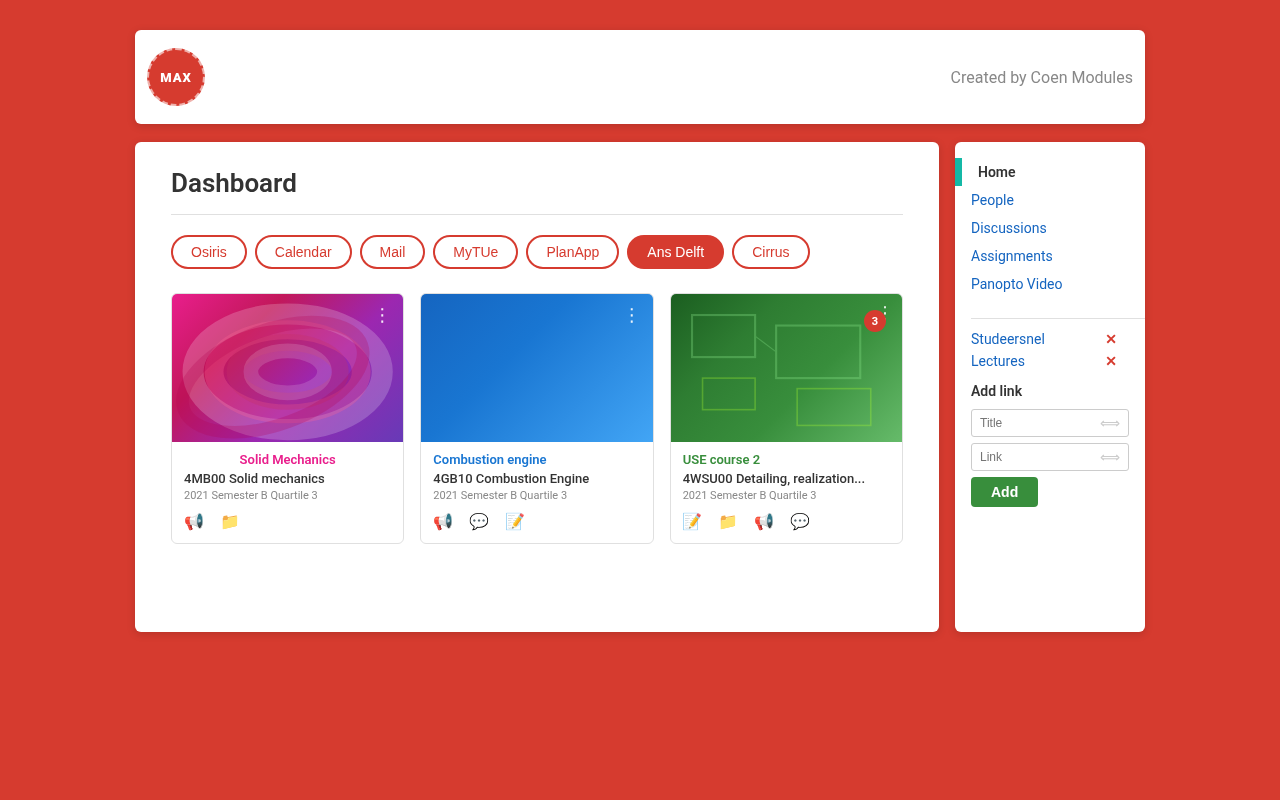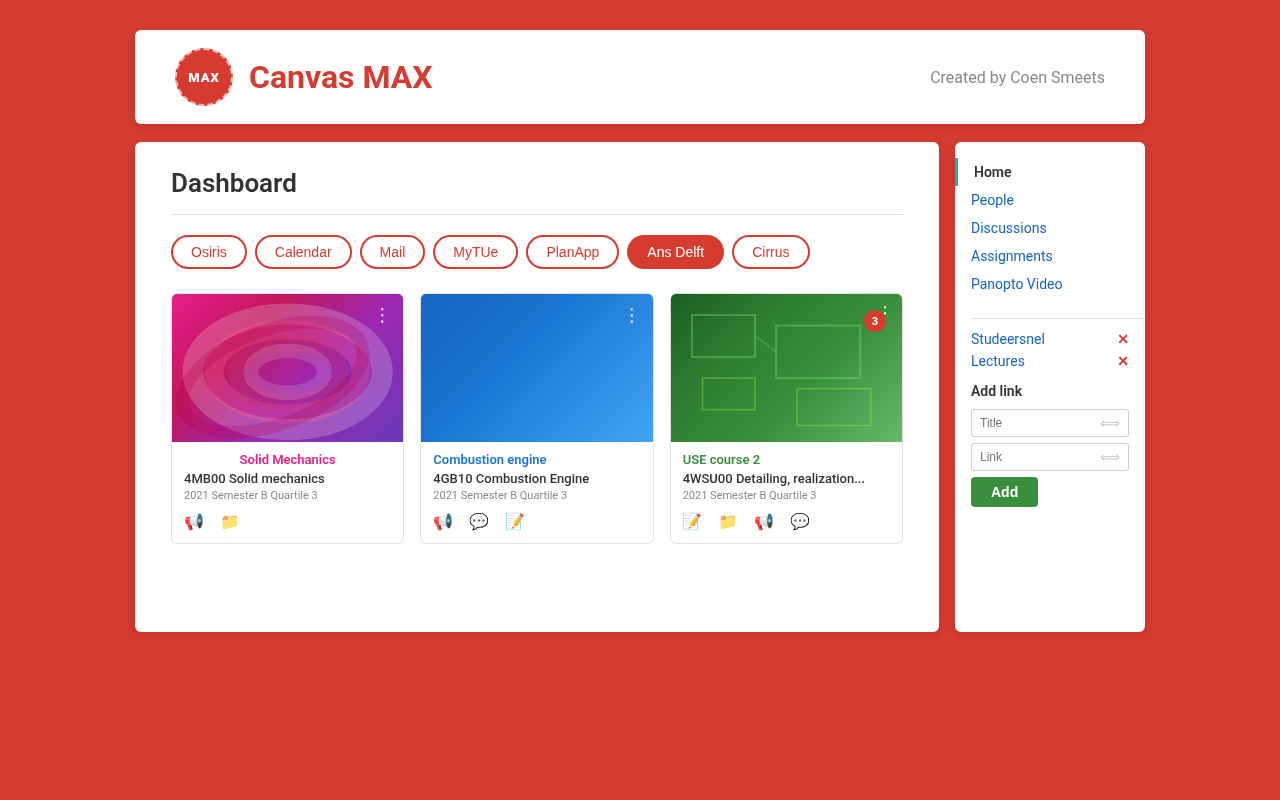--- a/index.html
+++ b/index.html
@@ -16,21 +16,21 @@
     }
 
     
     .header-bar {
       width: 1010px;
       background: white;
       border-radius: 6px;
       display: flex;
       align-items: center;
       justify-content: space-between;
-      padding: 18px 40px;
+      padding: 18px 12px;
       margin-bottom: 18px;
       box-shadow: 0 2px 8px rgba(0,0,0,0.15);
     }
     .header-logo-area {
       display: flex;
       align-items: center;
       gap: 16px;
     }
     .logo-circle {
       width: 58px;
@@ -212,21 +212,21 @@
     .sidebar-nav {
       list-style: none;
       margin-bottom: 20px;
     }
     .sidebar-nav li {
       padding: 6px 0;
       font-size: 14px;
       position: relative;
     }
     .sidebar-nav li.active {
-      border-left: 3px solid #14b8a6;
+      border-left: 7px solid #14b8a6;
       padding-left: 6px;
       margin-left: -16px;
       padding-left: 16px;
       font-weight: 600;
       color: #333;
     }
     .sidebar-nav li a {
       color: #1565c0;
       text-decoration: none;
       font-size: 14px;
@@ -237,21 +237,21 @@
     }
     .sidebar-divider {
       height: 1px;
       background: #e0e0e0;
       margin: 8px 0 12px 0;
     }
     .sidebar-link-with-x {
       display: flex;
       align-items: center;
       justify-content: space-between;
-      padding-right: 16px;
+      padding-right: 28px;
       text-align: right;
     }
     .sidebar-x {
       color: #d63b2f;
       cursor: pointer;
       font-size: 14px;
       font-weight: bold;
     }
     .add-link-section {
       margin-top: 8px;
@@ -302,23 +302,22 @@
     }
   </style>
 </head>
 <body>
 
 <div class="header-bar">
   <div class="header-logo-area">
     <div class="logo-circle">
       <span>MAX</span>
     </div>
-    <span class="logo-text">Canvas MAX</span>
   </div>
-  <span class="header-subtitle">Created by Coen Smeets</span>
+  <span class="header-subtitle">Created by Coen Modules</span>
 </div>
 
 <div class="main-area">
 
   <div class="dashboard-panel">
     <h1 class="dashboard-title">Dashboard</h1>
     <div class="divider"></div>
 
     <div class="quick-links">
       <button class="quick-link-btn">Osiris</button>

